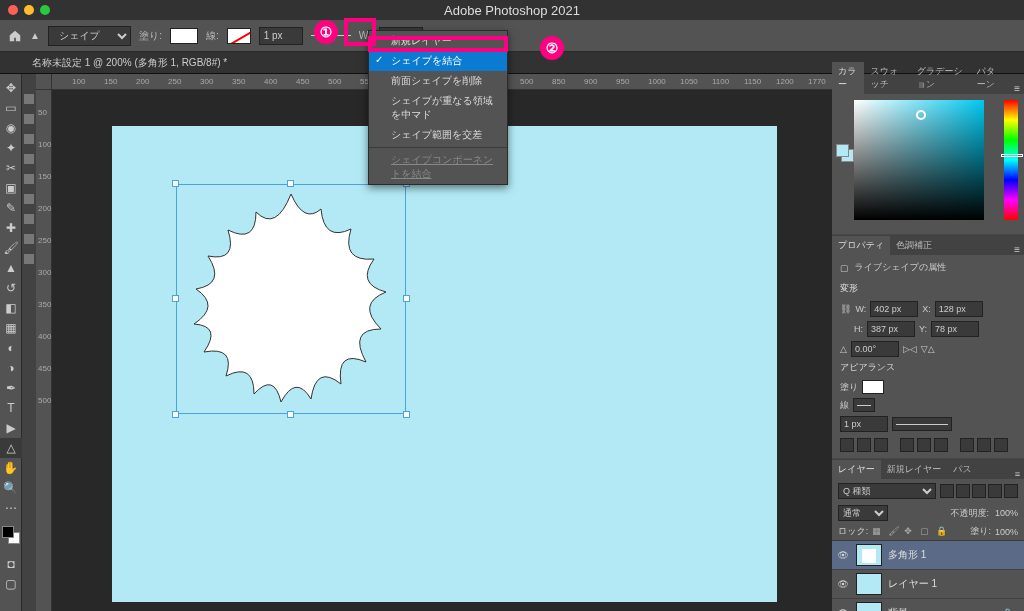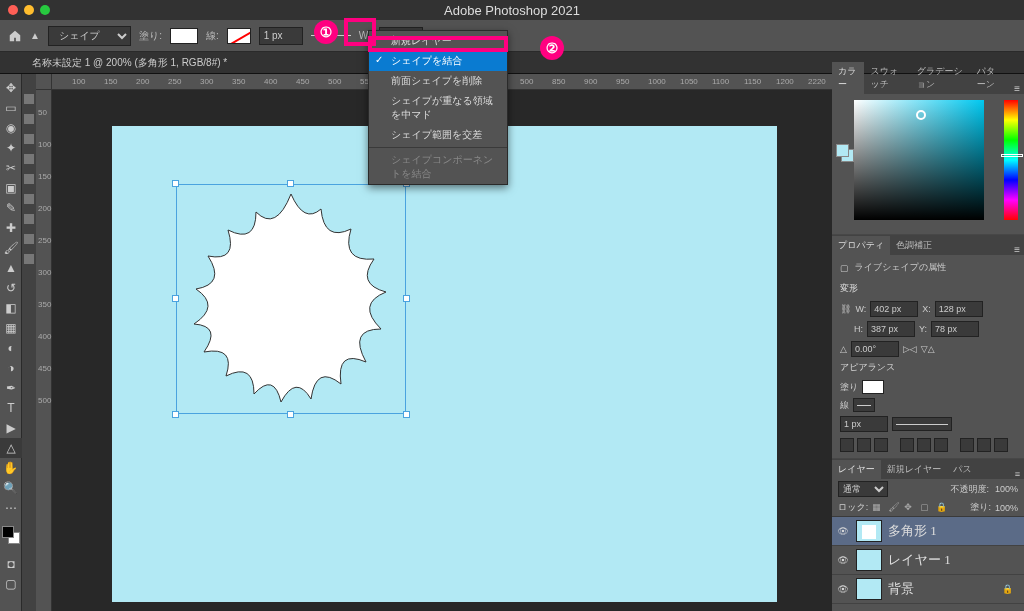--- a/index.html
+++ b/index.html
@@ -58,21 +58,21 @@
     .shape-outline { position: absolute; inset: 0; border: 1px solid #4aa3df; }
     .handle { position: absolute; width: 7px; height: 7px; background: #fff; border: 1px solid #4aa3df; }
     .h-nw { left: -4px; top: -4px; } .h-n { left: calc(50% - 4px); top: -4px; } .h-ne { right: -4px; top: -4px; }
     .h-w { left: -4px; top: calc(50% - 4px); } .h-e { right: -4px; top: calc(50% - 4px); }
     .h-sw { left: -4px; bottom: -4px; } .h-s { left: calc(50% - 4px); bottom: -4px; } .h-se { right: -4px; bottom: -4px; }
     
     
     .dropdown { position: absolute; left: 368px; top: 30px; width: 140px; background: #535353; border: 1px solid #2a2a2a; box-shadow: 0 3px 8px rgba(0,0,0,0.5); z-index: 100; }
     .dd-item { padding: 3px 6px 3px 22px; font-size: 10px; color: #ddd; position: relative; cursor: pointer; }
     .dd-item.selected { background: #0a7bd1; color: #fff; }
-    .dd-item.disabled { color: #888; }
+    .dd-item.disabled { color: #888; text-decoration: underline; }
     .dd-check { position: absolute; left: 6px; }
     .dd-sep { height: 1px; background: #3a3a3a; margin: 2px 0; }
     
     
     .right-panels { width: 192px; background: #474747; display: flex; flex-direction: column; gap: 1px; }
     .panel { background: #535353; }
     .panel-tabs { display: flex; height: 20px; align-items: flex-end; background: #424242; }
     .ptab { padding: 3px 6px; font-size: 9px; color: #bbb; cursor: pointer; }
     .ptab-active { background: #535353; color: #ddd; }
     .ptab-menu { margin-left: auto; padding: 0 4px; }
@@ -108,21 +108,21 @@
     .lf { width: 14px; height: 14px; background: #3a3a3a; border: 1px solid #222; }
     .lay-row2 { display: flex; padding: 2px 6px; gap: 6px; align-items: center; }
     .lock-row { display: flex; padding: 2px 6px; gap: 4px; align-items: center; border-bottom: 1px solid #3a3a3a; }
     .lock-icon { width: 12px; height: 12px; display: inline-block; color: #aaa; }
     
     .layer { display: flex; align-items: center; gap: 6px; padding: 3px 4px; border-bottom: 1px solid #424242; cursor: pointer; }
     .layer-active { background: #5b6b87; }
     .layer-eye { width: 14px; text-align: center; color: #ddd; }
     .layer-thumb { width: 26px; height: 22px; background: #b2e9f4; border: 1px solid #222; position: relative; }
     .layer-thumb.shape-thumb::after { content: ""; position: absolute; left: 5px; top: 4px; width: 14px; height: 14px; background: #fff; }
-    .layer-name { font-size: 13px; color: #ddd; font-family: Liberation Serif, serif; }
+    .layer-name { font-size: 10px; color: #ddd; }
     
     
     .annot { position: absolute; z-index: 200; }
     .annot-box { border: 4px solid #ff0080; }
     .annot-circle { width: 24px; height: 24px; border-radius: 50%; background: #ff0080; color: #fff; font-weight: bold; font-size: 14px; display: flex; align-items: center; justify-content: center; }
   </style>
 </head>
 <body>
 
 <div class="topbar">
@@ -220,21 +220,21 @@
         <span style="left:436px">750</span>
         <span style="left:468px">500</span>
         <span style="left:500px">850</span>
         <span style="left:532px">900</span>
         <span style="left:564px">950</span>
         <span style="left:596px">1000</span>
         <span style="left:628px">1050</span>
         <span style="left:660px">1100</span>
         <span style="left:692px">1150</span>
         <span style="left:724px">1200</span>
-        <span style="left:756px">2220</span>
+        <span style="left:756px">1770</span>
     </div>
     <div class="ruler-v">
       <span style="top:18px">50</span>
         <span style="top:50px">100</span>
         <span style="top:82px">150</span>
         <span style="top:114px">200</span>
         <span style="top:146px">250</span>
         <span style="top:178px">300</span>
         <span style="top:210px">350</span>
         <span style="top:242px">400</span>
@@ -344,20 +344,30 @@
       </div>
     </div>
 
     <div class="panel layers-panel">
       <div class="panel-tabs">
         <div class="ptab ptab-active">レイヤー</div>
         <div class="ptab">新規レイヤー</div>
         <div class="ptab">パス</div>
         <div class="ptab-menu">≡</div>
       </div>
+      <div class="lay-row1">
+        <select class="lay-sel"><option>Q 種類</option></select>
+        <div class="lay-filters">
+          <span class="lf"></span>
+          <span class="lf"></span>
+          <span class="lf"></span>
+          <span class="lf"></span>
+          <span class="lf"></span>
+        </div>
+      </div>
       <div class="lay-row2">
         <select class="lay-sel" style="flex:0 0 50px"><option>通常</option></select>
         <span style="flex:1"></span>
         <span>不透明度:</span>
         <span>100%</span>
       </div>
       <div class="lock-row">
         <span>ロック:</span>
         <span class="lock-icon">▦</span>
         <span class="lock-icon">🖌</span>

